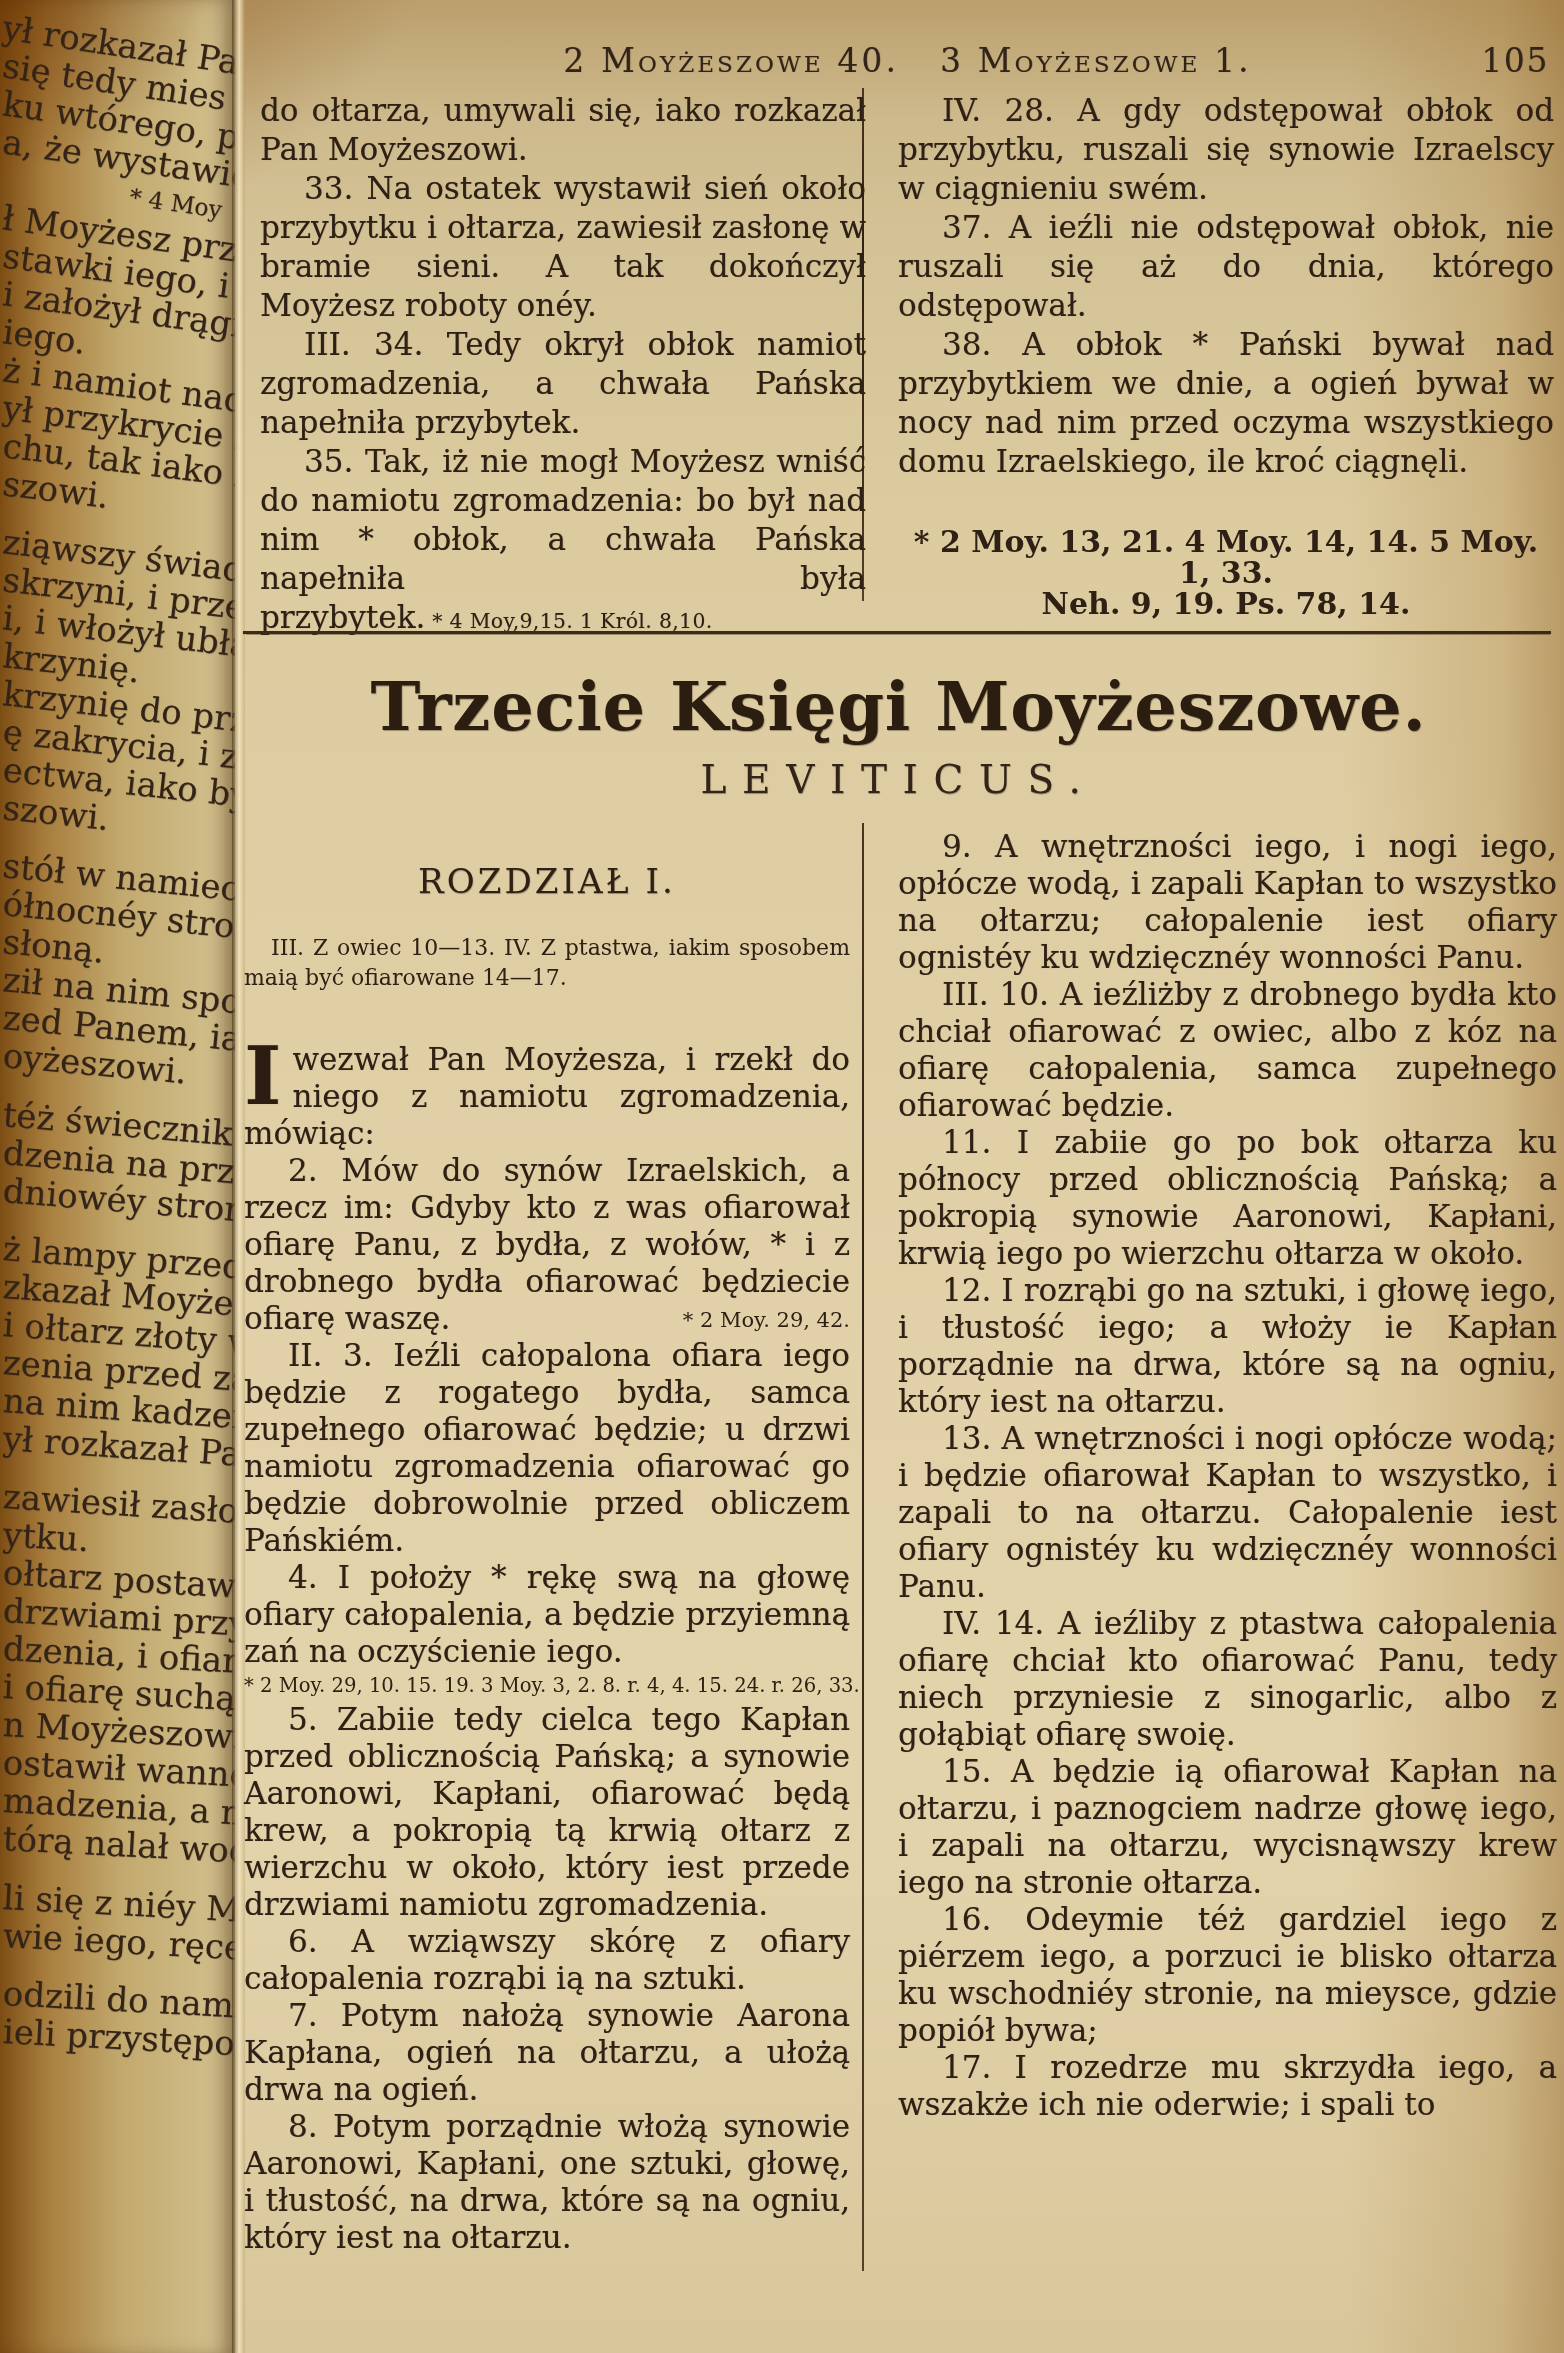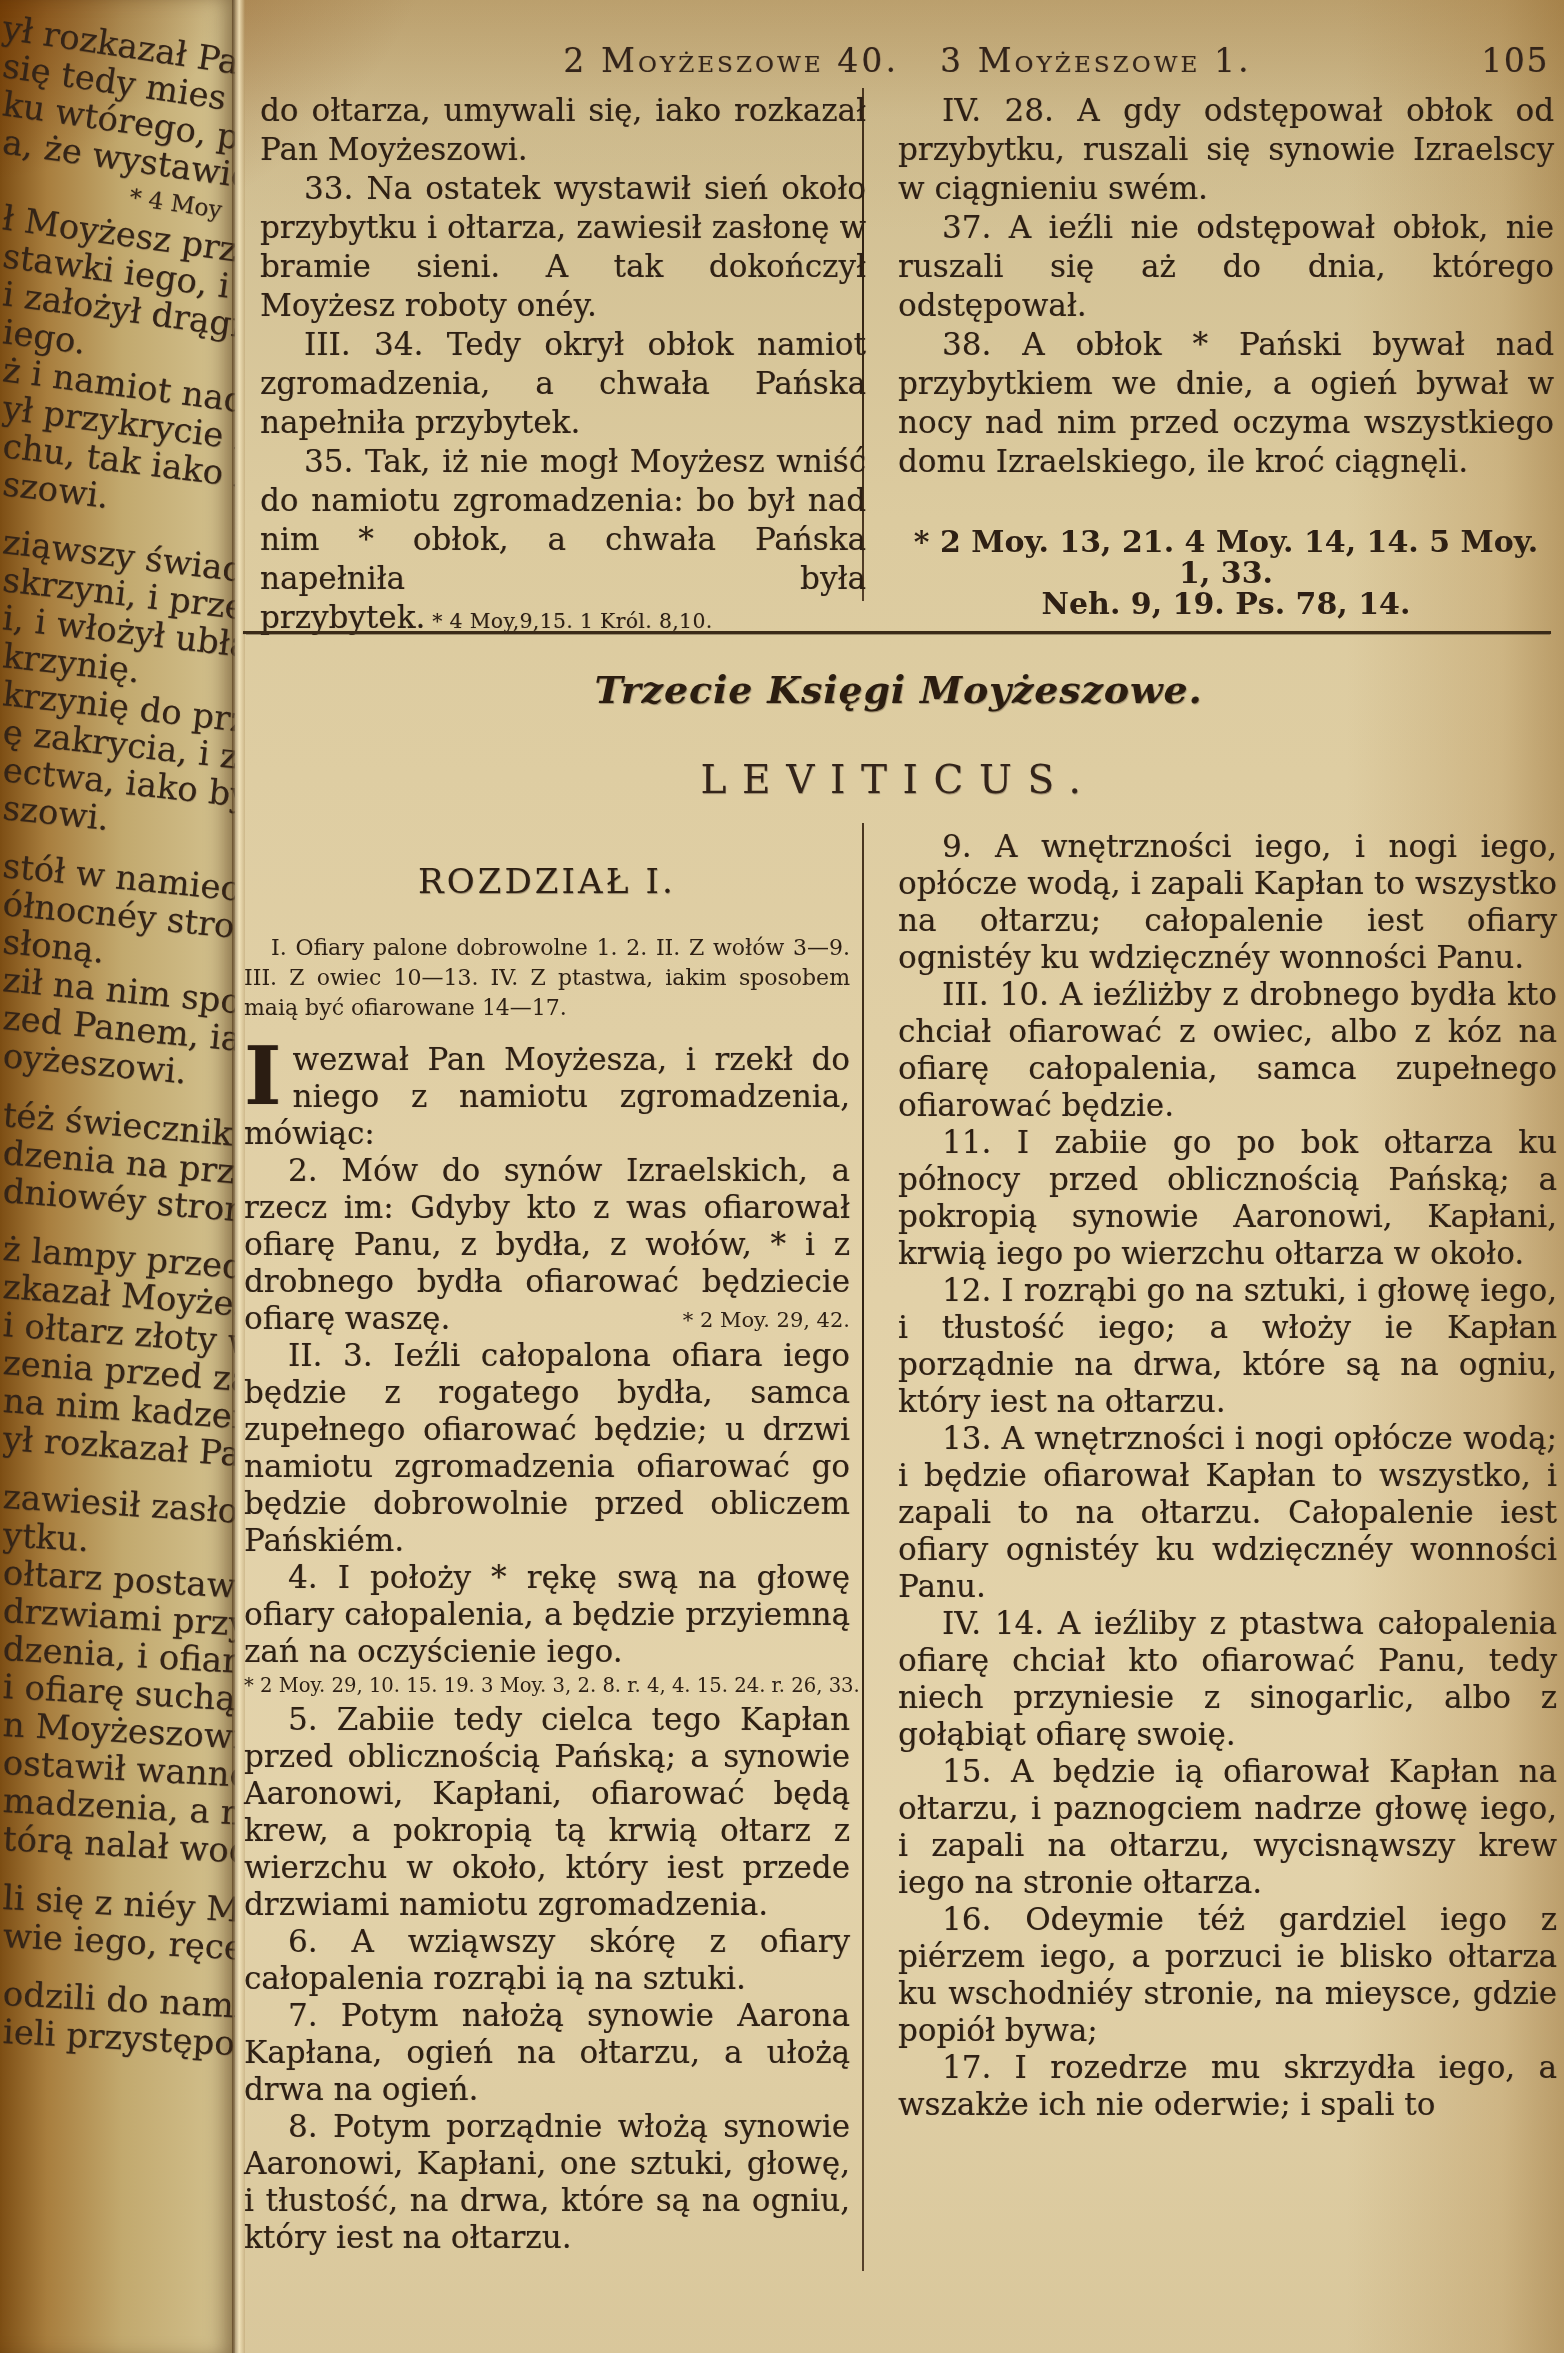--- a/index.html
+++ b/index.html
@@ -57,23 +57,22 @@
     font-weight:bold;color:#2b1d12;
   }
   .ref-tail{font-size:20.3px;letter-spacing:0.4px;white-space:nowrap;}
   .ref-right{font-size:21px;text-align:right;margin-top:-34px;line-height:34px;}
   .ref-line{font-size:19.6px;line-height:31px;text-align:center;text-indent:0;white-space:nowrap;}
   .footnotes{position:absolute;text-align:center;}
   .footnotes .line{font-size:30px;line-height:31px;font-weight:bold;}
   
   .book-title{
     position:absolute;left:243px;top:667px;width:1311px;text-align:center;
-    font-size:38px;font-weight:bold;letter-spacing:0.8px;color:#2b1d10;
+    font-size:67px;font-weight:bold;letter-spacing:0.8px;color:#2b1d10;
     text-shadow:0.8px 0.8px 0.8px rgba(43,29,16,0.35);
-    font-style:italic;
   }
   .book-subtitle{
     position:absolute;left:243px;top:757px;width:1311px;text-align:center;
     font-size:39px;letter-spacing:15.6px;color:#33241a;
     text-shadow:0.5px 0.5px 0.8px rgba(51,36,26,0.4);
   }
   .chapter-head{
     position:absolute;left:244px;top:861px;width:606px;text-align:center;
     font-size:34px;letter-spacing:3.1px;font-variant:small-caps;color:#2e2014;
     text-shadow:0.5px 0.5px 0.8px rgba(46,32,20,0.4);
@@ -174,21 +173,20 @@
     <div class="line">Neh. 9, 19.  Ps. 78, 14.</div>
   </div>
 
 <div class="hrule" style="left:243px;top:631px;width:1308px;"></div>
 
 <div class="book-title">Trzecie Księgi Moyżeszowe.</div>
 <div class="book-subtitle">LEVITICUS.</div>
 
 <div class="chapter-head">ROZDZIAŁ I.</div>
 <div class="chapter-summary">
-    <div class="line">I. Ofiary palone dobrowolne 1. 2. II. Z wołów 3—9.</div>
     <div class="line">III. Z owiec 10—13.  IV. Z ptastwa, iakim sposobem</div>
     <div class="line">maią być ofiarowane 14—17.</div>
   </div>
 
 <div class="vdivider" style="left:862px;top:823px;height:1448px;"></div>
 <div class="col chapter-col" style="left:244px;top:1041px;width:606px;">
     <div class="para"><span class="dropcap">I</span>wezwał Pan Moyżesza, i rzekł do niego z namiotu zgromadzenia, mówiąc:</div>
     <div class="para indent">2. Mów do synów Izraelskich, a rzecz im: Gdyby kto z was ofiarował ofiarę Panu, z bydła, z wołów, * i z drobnego bydła ofiarować będziecie ofiarę waszę.</div>
     <div class="ref-right">* 2 Moy. 29, 42.</div>
     <div class="para indent">II. 3. Ieźli całopalona ofiara iego będzie z rogatego bydła, samca zupełnego ofiarować będzie; u drzwi namiotu zgromadzenia ofiarować go będzie dobrowolnie przed obliczem Pańskiém.</div>

